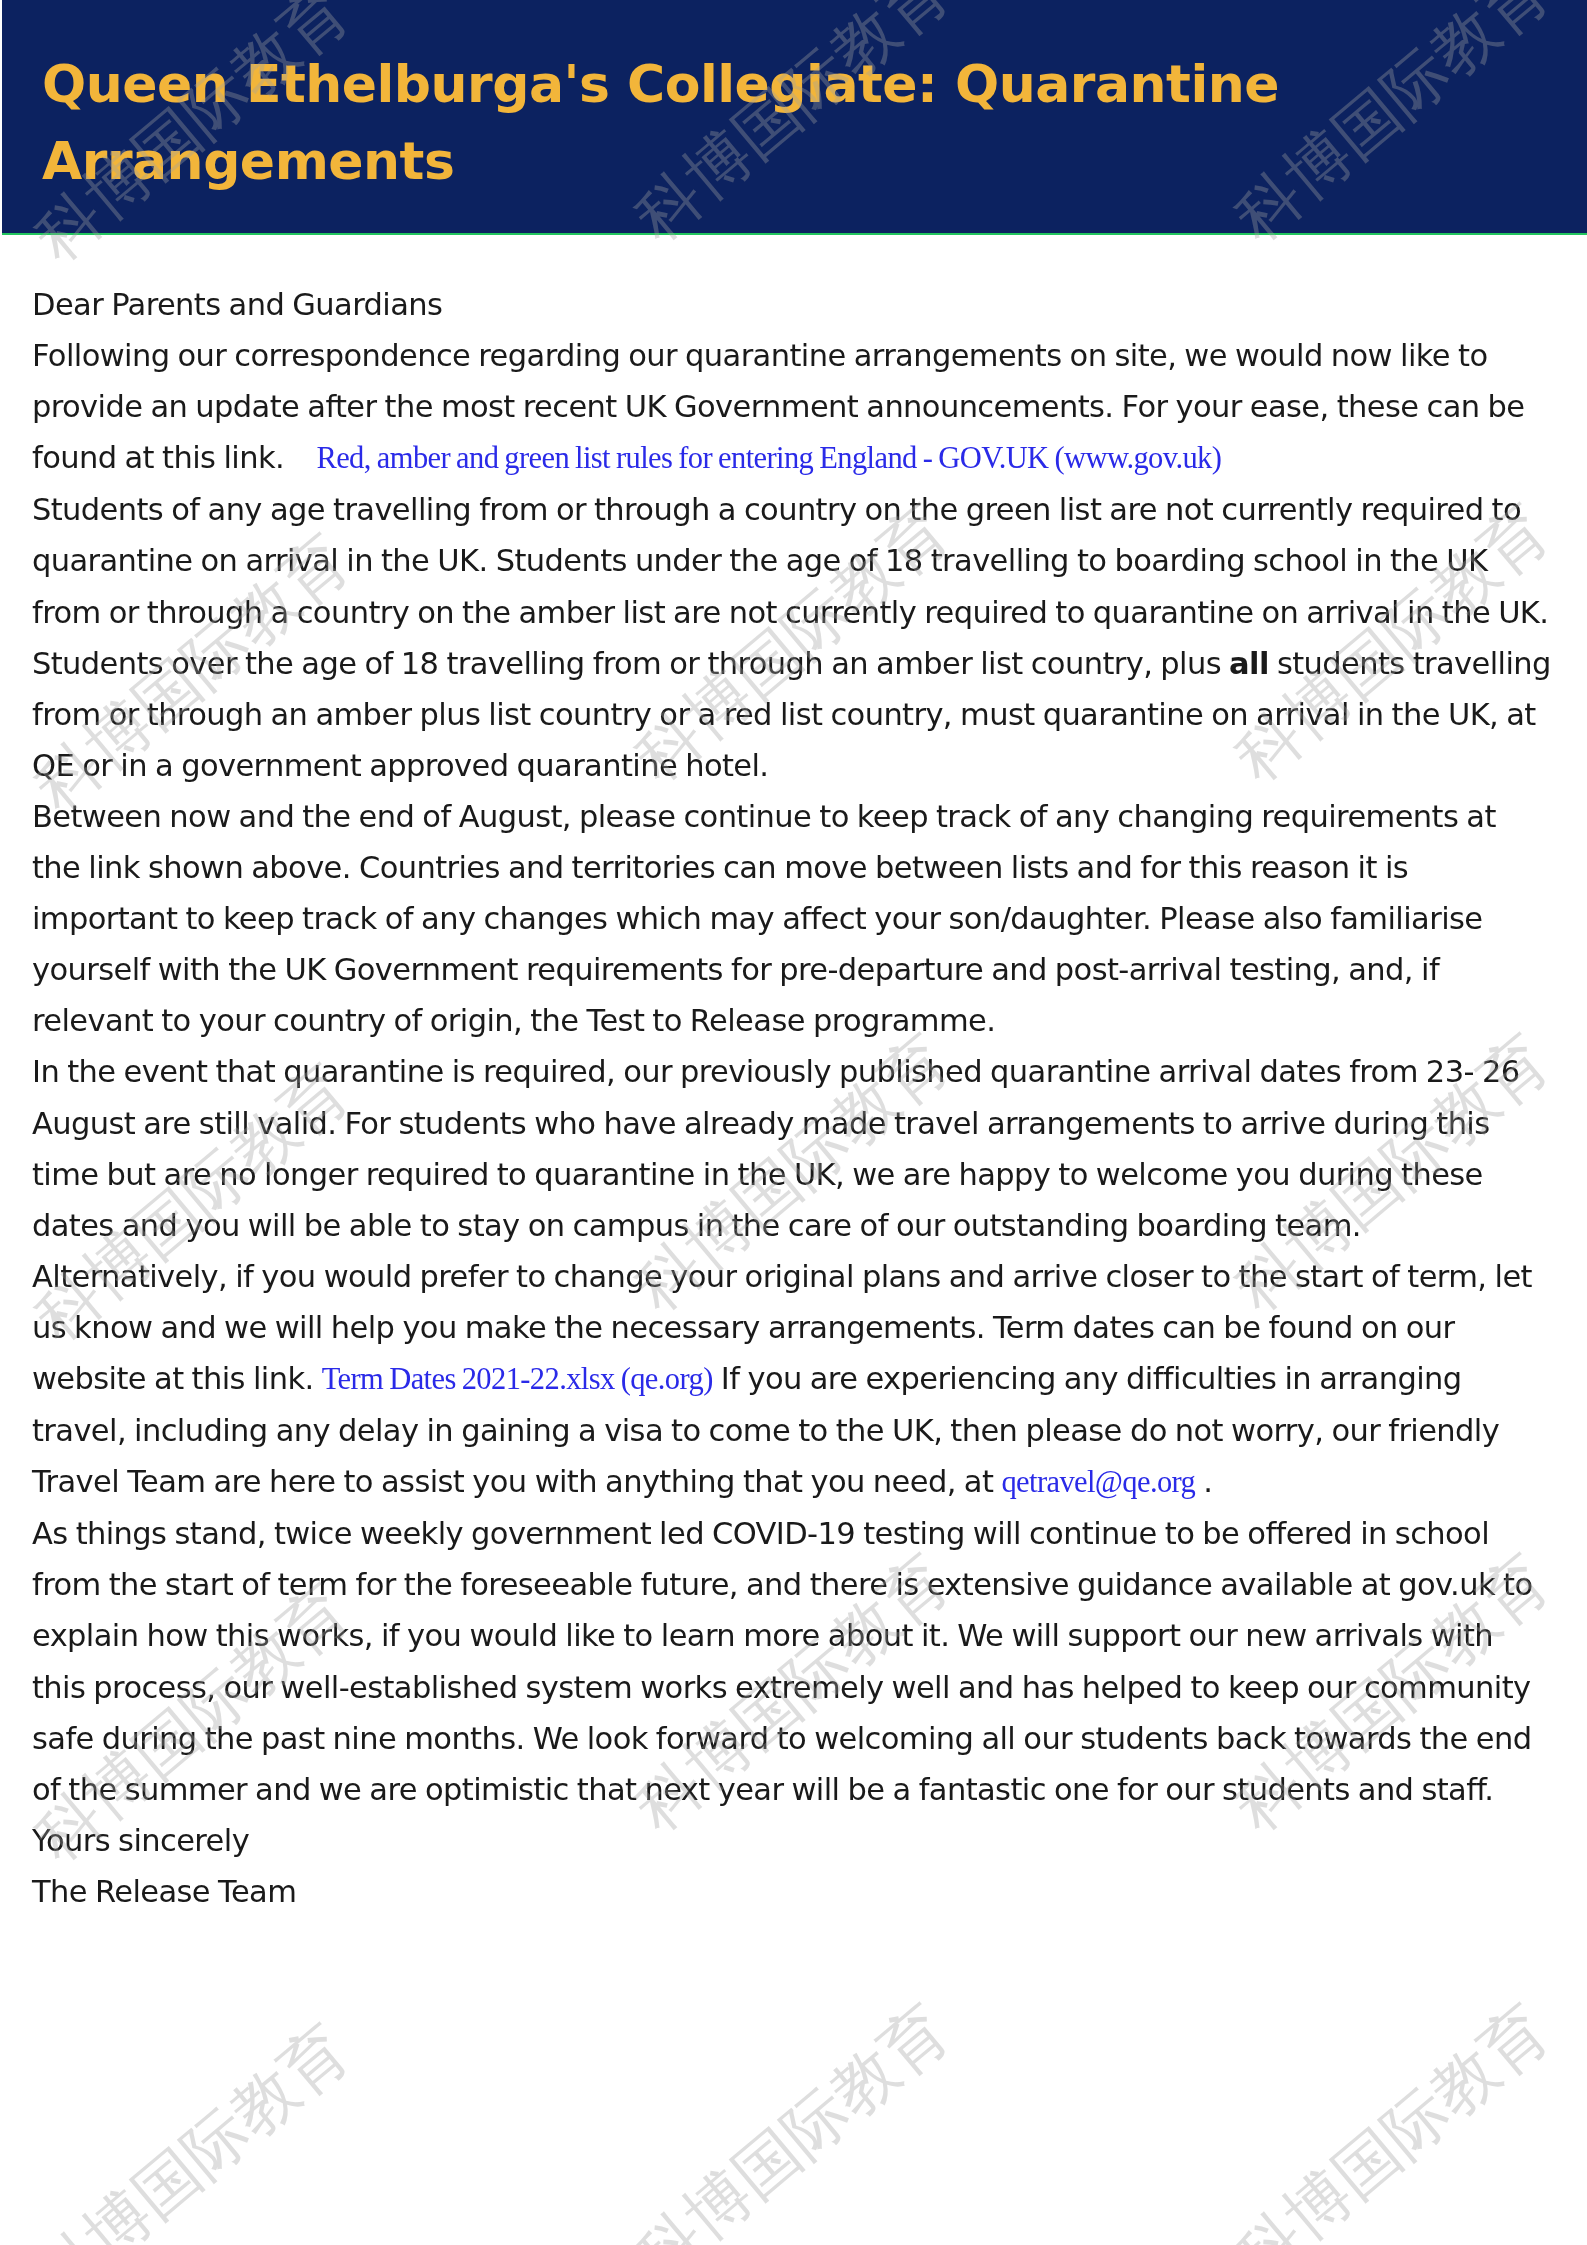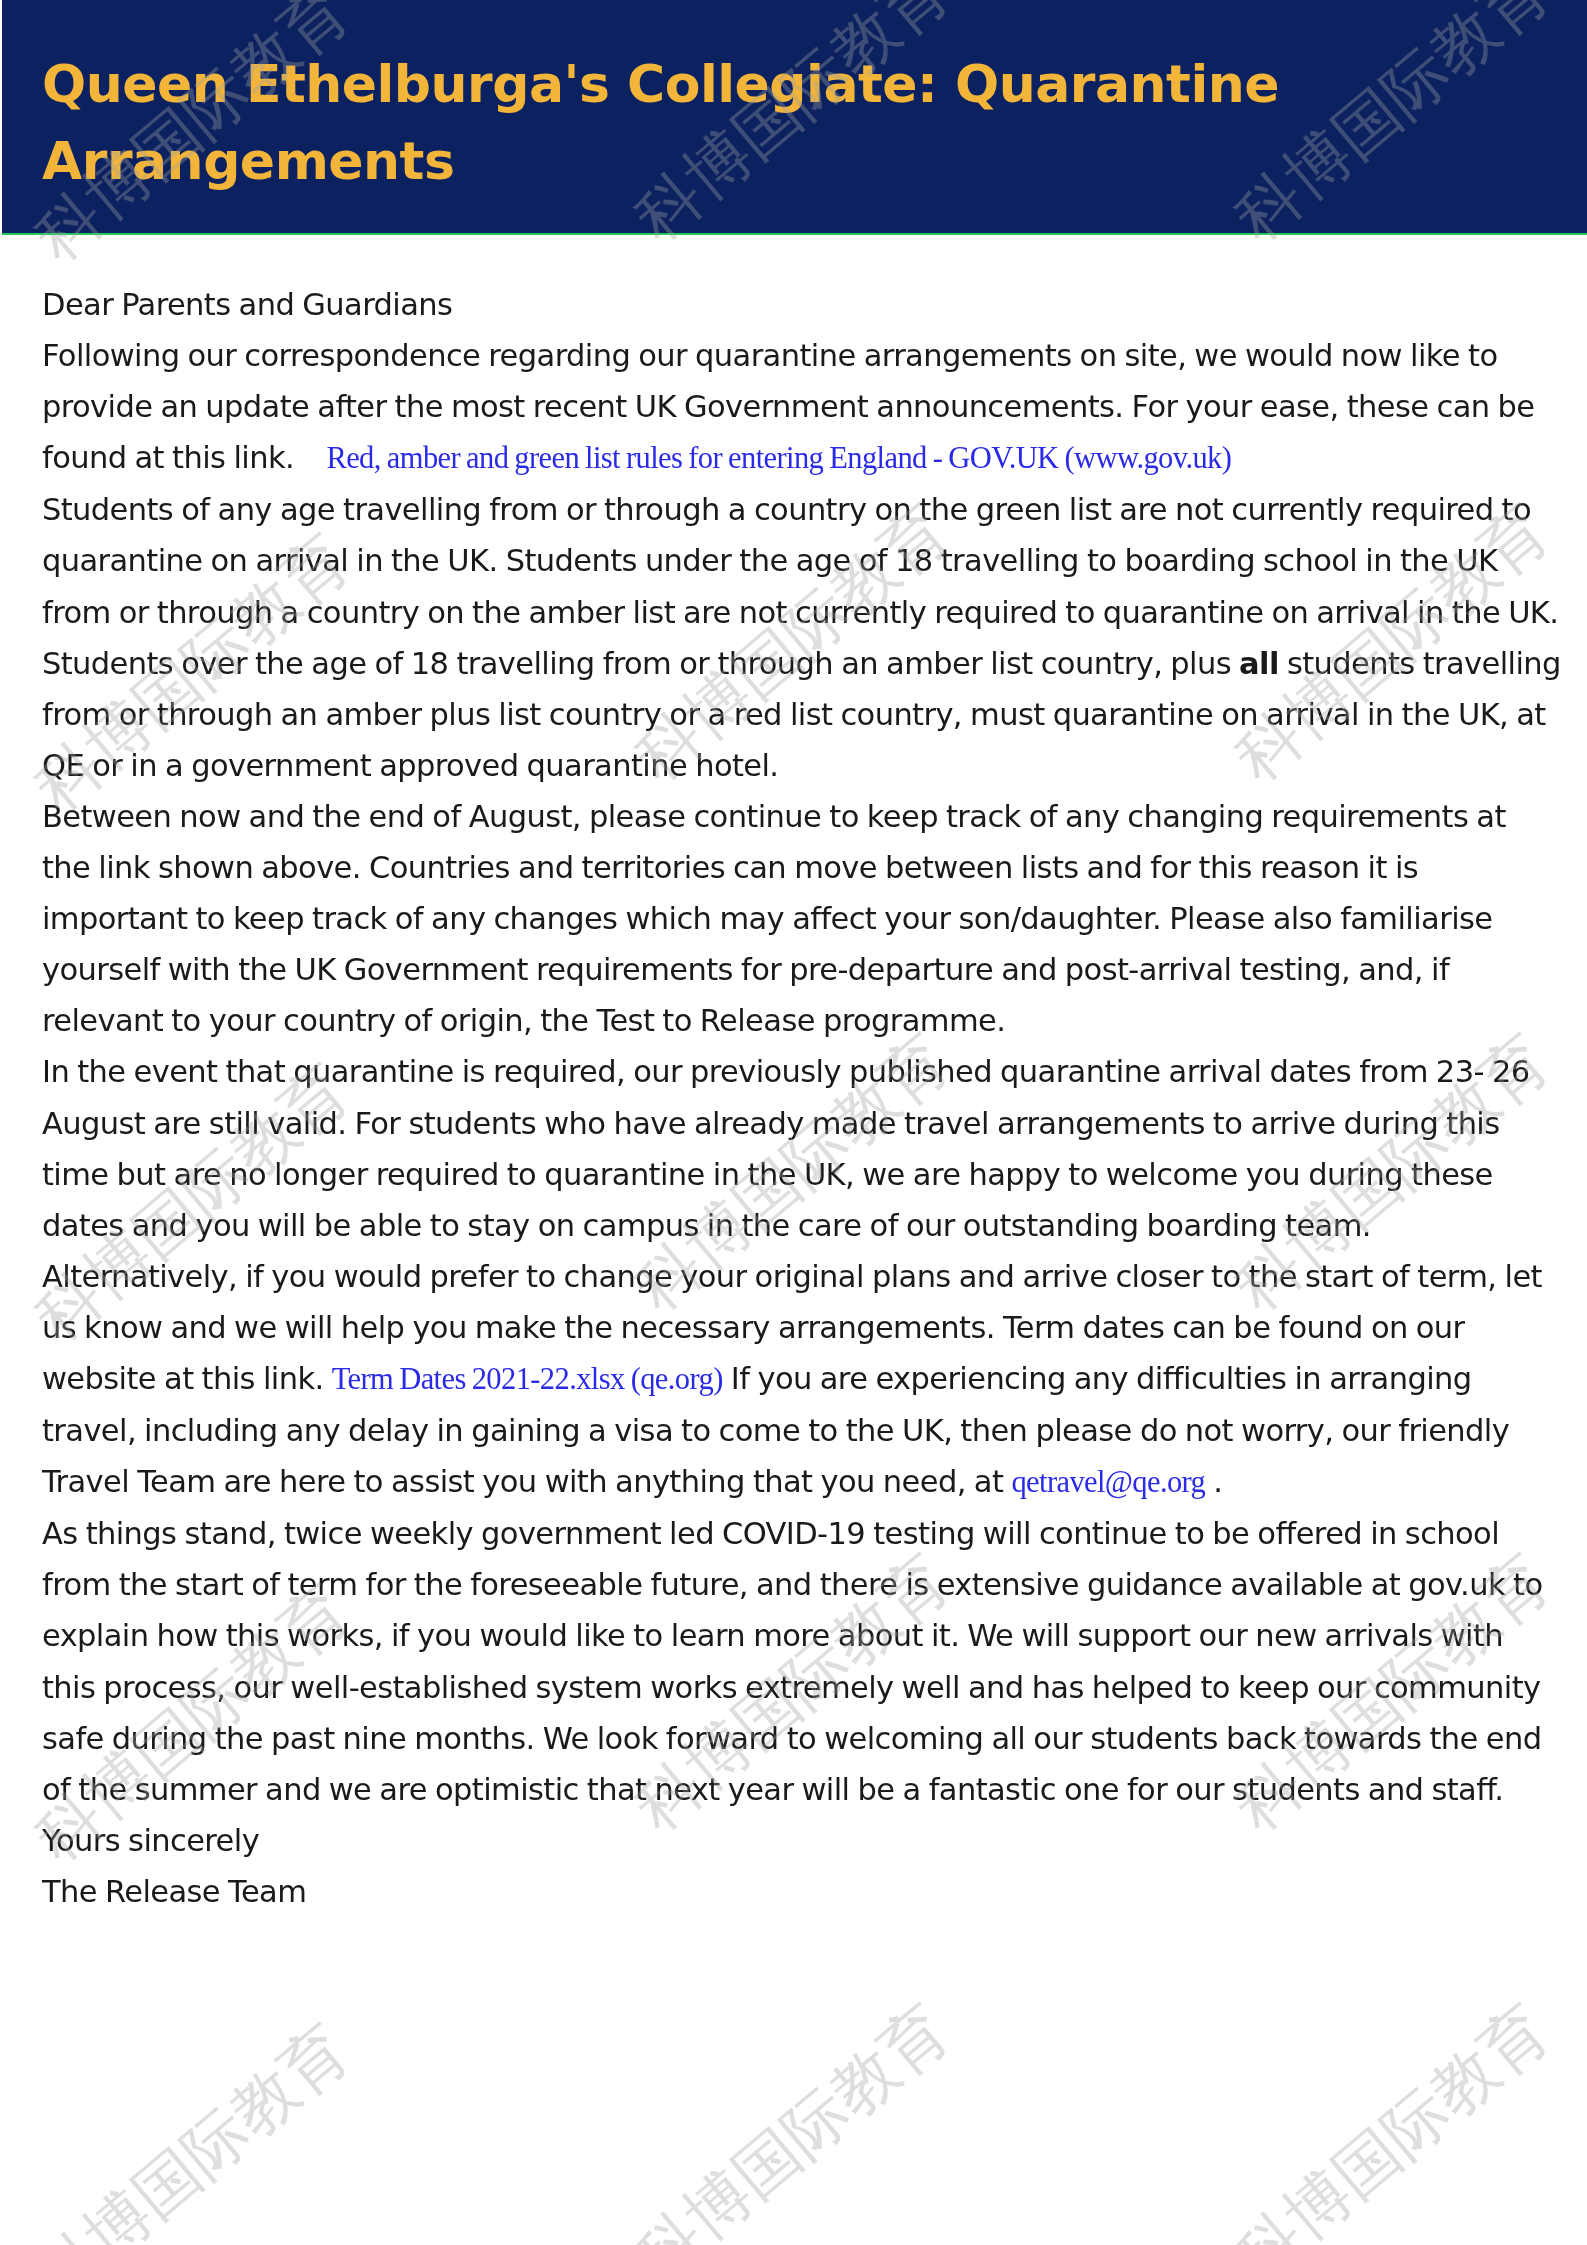--- a/index.html
+++ b/index.html
@@ -7,21 +7,21 @@
   .header {
     position: absolute; left: 2px; top: 0; width: 1585px; height: 235px;
     background: #0c2260; border-bottom: 2px solid #22c55e; box-sizing: border-box;
   }
   .header-title {
     position: absolute; left: 40px; top: 46px; width: 1400px; margin: 0;
     color: #f2b53a; font-family: "DejaVu Sans", sans-serif; font-weight: bold;
     font-size: 52px; line-height: 77px; letter-spacing: -0.5px;
   }
   .letter {
-    position: absolute; left: 42px; top: 279px; width: 1520px;
+    position: absolute; left: 32px; top: 279px; width: 1520px;
     font-family: "DejaVu Sans", sans-serif; font-size: 30.5px; line-height: 51.1px;
     color: #1a1a1a; letter-spacing: -0.6px; word-spacing: -1px;
   }
   .letter p { margin: 0; }
   .letter a { color: #2a2ae8; text-decoration: none; font-family: Liberation Serif, serif; }
   .emph { font-weight: bold; }
   .watermark {
     position: absolute; color: rgba(160,160,160,0.35);
     font-family: "DejaVu Sans", sans-serif; font-size: 64px;
     transform: rotate(-40deg); white-space: nowrap; pointer-events: none;

